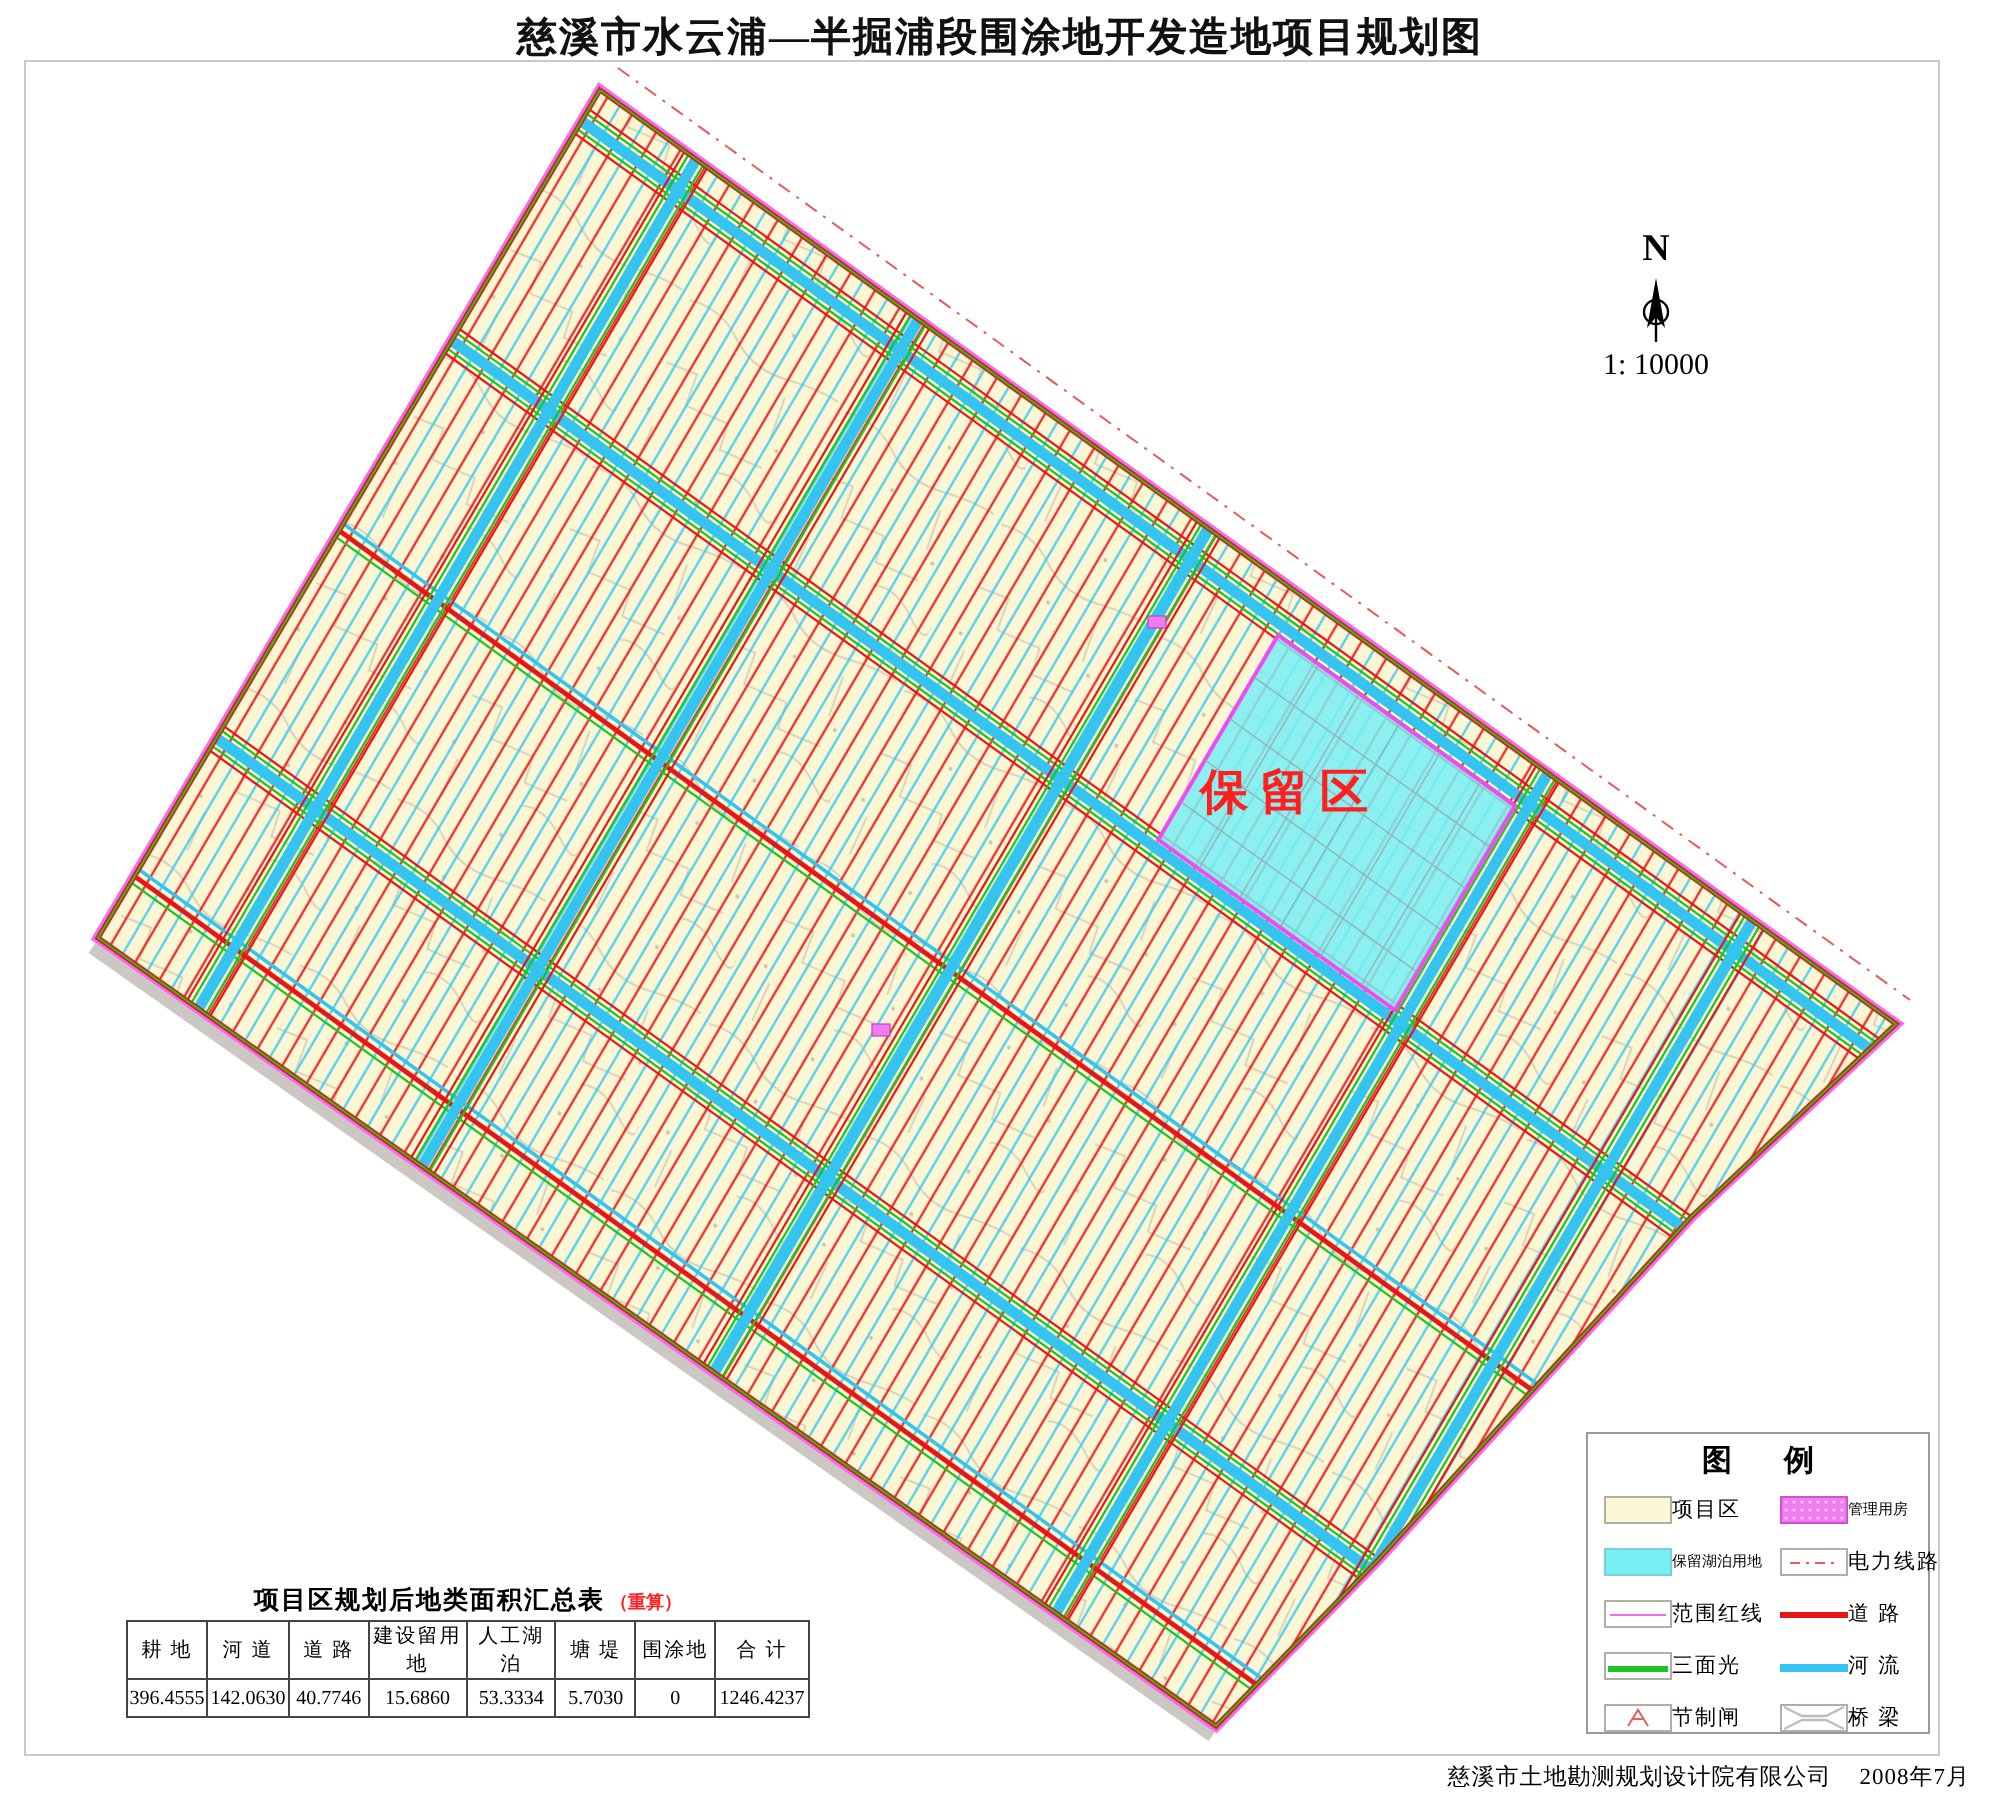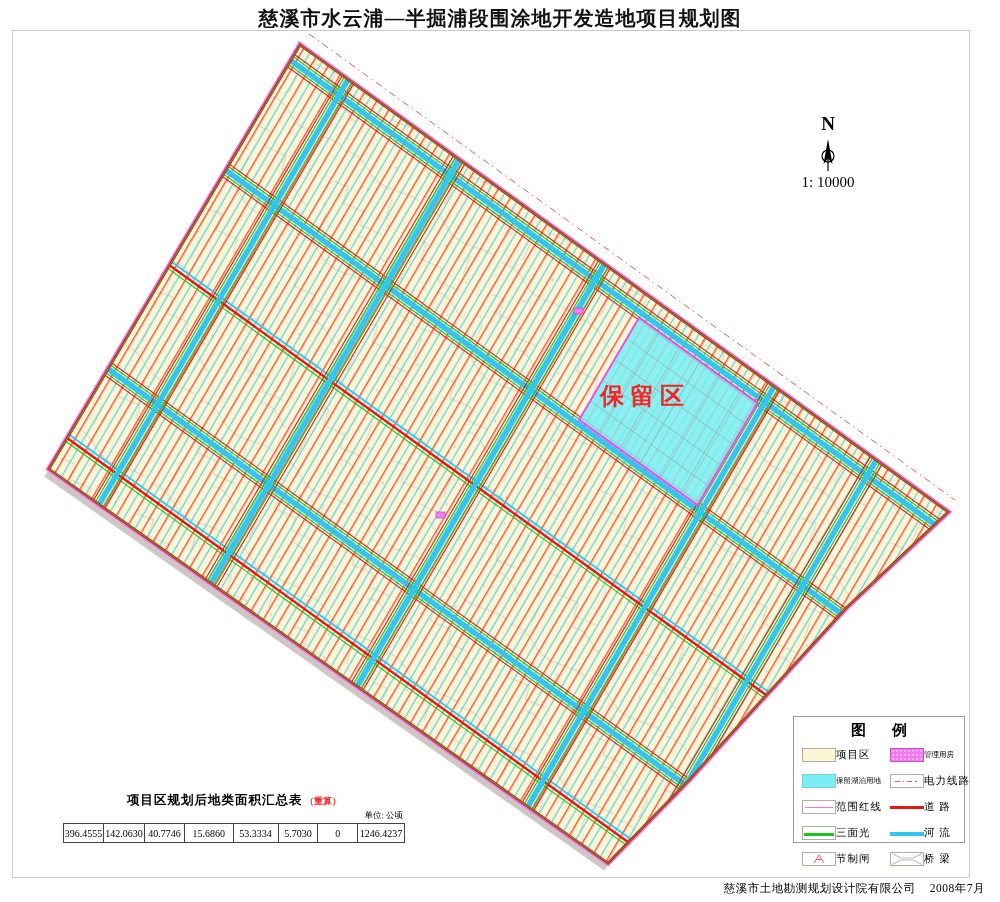--- a/index.html
+++ b/index.html
@@ -33,21 +33,21 @@
   .resv{fill:var(--reserved-fill);fill-opacity:.85;stroke:var(--reserved-border);stroke-width:2}
   .resvGrid{stroke:#93A7AD;stroke-width:.8;opacity:.75;fill:none}
   .house{fill:var(--house-pink);stroke:#C33FC3;stroke-width:.6}
   .power{stroke:#E85A5A;stroke-width:1;stroke-dasharray:7 4 1.5 4}
   .resvLabel{font-size:24px;font-weight:bold;fill:var(--label-red);letter-spacing:6px}
   .compassN{font-size:19px;font-weight:bold;fill:#000;text-anchor:middle}
   .compassScale{font-size:15px;fill:#000;text-anchor:middle}
   .needle{fill:#000}
   .needleRing{fill:none;stroke:#000;stroke-width:1.2}
   
-  .legend{position:absolute;left:793px;top:716px;width:172px;height:127px;
+  .legend{position:absolute;left:793px;top:716px;width:172px;height:151px;
       background:#fff;border:1px solid #9a9a9a;padding:4px 8px 2px 8px;font-size:11px}
   .legend-title{text-align:center;font-size:15px;font-weight:bold;letter-spacing:26px;
       text-indent:26px;margin-bottom:2px}
   .legend-grid{display:grid;grid-template-columns:88px 1fr;grid-auto-rows:26px;align-items:center}
   .litem{display:flex;align-items:center;gap:0;white-space:nowrap}
   .llabel{font-size:10.5px;letter-spacing:1px}
   .llabel.small{font-size:7.5px;letter-spacing:0}
   .sw{width:34px;height:14px;border:1px solid #b4ada4;background:#fff;position:relative;flex:none}
   .sw-cream{background:var(--parcel-fill)}
   .sw-cyan{background:var(--reserved-fill);border-color:#7ad0d8}
@@ -224,33 +224,42 @@
       <span class="llabel">桥 梁</span>
     </div>
   </div>
 </div>
 
 <div class="area-table">
   <div class="tbl-head">
     <span class="tbl-title">项目区规划后地类面积汇总表</span>
     <span class="tbl-note">（重算）</span>
   </div>
-  <div class="tbl-unit">单位: 公顷</div>
   <table class="sum">
     <colgroup>
       <col style="width:40px">
         <col style="width:41px">
         <col style="width:40px">
         <col style="width:49px">
       <col style="width:45px">
         <col style="width:40px">
         <col style="width:40px">
         <col style="width:47px">
     </colgroup>
     <tbody>
+        <tr>
+      <td class="hdr">耕 地</td>
+      <td class="hdr">河 道</td>
+      <td class="hdr">道 路</td>
+      <td class="hdr">建设留用地</td>
+      <td class="hdr">人工湖泊</td>
+      <td class="hdr">塘 堤</td>
+      <td class="hdr">围涂地</td>
+      <td class="hdr">合 计</td>
+    </tr>
     <tr>
       <td>396.4555</td>
       <td>142.0630</td>
       <td>40.7746</td>
       <td>15.6860</td>
       <td>53.3334</td>
       <td>5.7030</td>
       <td>0</td>
       <td>1246.4237</td>
     </tr>

